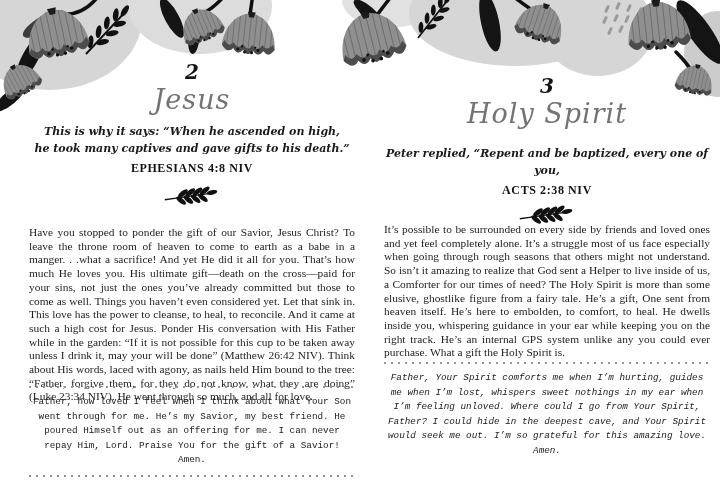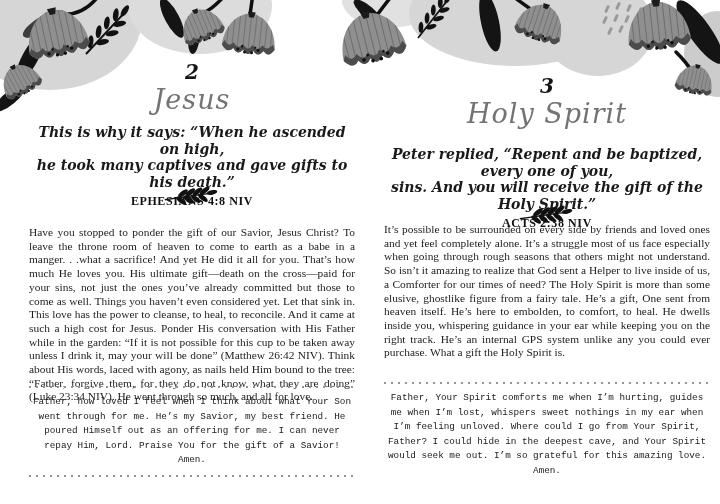--- a/index.html
+++ b/index.html
@@ -20,38 +20,38 @@
   }
   .chapter-title{
     font-family:"DejaVu Serif",serif;font-style:italic;font-weight:500;
     font-size:27px;line-height:32px;letter-spacing:1px;color:#737373;
   }
   .epigraph{position:absolute;width:100%;text-align:center;}
   .page.left .epigraph{top:124px;}
   .page.right .epigraph{top:146px;}
   .epi-line{
     font-family:"DejaVu Serif",serif;font-style:italic;font-weight:600;
-    font-size:14px;line-height:16.5px;color:#1a1a1a;text-align:center;
+    font-size:11px;line-height:16.5px;color:#1a1a1a;text-align:center;
   }
   .epi-ref{
     margin-top:4px;font-family:"Liberation Serif",serif;font-weight:700;
     font-size:12px;letter-spacing:.6px;color:#111;
   }
   .ornament{position:absolute;width:100%;text-align:center;}
   .page.left .ornament{top:184px;}
   .page.right .ornament{top:203px;}
   .body-text{
     position:absolute;width:100%;margin:0;text-align:justify;
     font-size:11.4px;line-height:13.7px;color:#1c1c1c;
   }
   .page.left .body-text{top:226px;}
   .page.right .body-text{top:223px;}
   .prayer-box{position:absolute;width:100%;box-sizing:border-box;padding:9px 2px;}
   .page.left .prayer-box{top:386px;}
-  .page.right .prayer-box{top:382px;}
+  .page.right .prayer-box{top:362px;font-style:italic;}
   .dotted-rule{
     height:2px;width:100%;
     background-image:linear-gradient(to right,#949494 2px,transparent 2px);
     background-size:7px 2px;background-repeat:repeat-x;
     position:absolute;left:0;
   }
   .rule-top{top:0;}
   .rule-bottom{bottom:0;}
   .prayer-text{
     margin:0;text-align:center;font-family:"Liberation Mono",monospace;
@@ -194,21 +194,20 @@
     </div>
   </div>
 
   <div class="page right">
     <div class="chapter-head">
       <div class="chapter-number">3</div>
       <div class="chapter-title">Holy Spirit</div>
     </div>
     <div class="epigraph">
       <div class="epi-line">Peter replied, “Repent and be baptized, every one of you,</div>
-      <div class="epi-line">sins. And you will receive the gift of the Holy Spirit.”</div>
       <div class="epi-ref">ACTS 2:38 NIV</div>
     </div>
     <div class="ornament">
       <svg width="58" height="26" viewBox="0 0 64 26" aria-hidden="true">
         <path d="M2,16 Q22,13 52,9" stroke="#111" stroke-width="1.6" fill="none"></path>
         <ellipse cx="22" cy="9" rx="6.5" ry="2.7" fill="#111" transform="rotate(-38 22 9)"></ellipse>
         <ellipse cx="30" cy="8" rx="6.5" ry="2.7" fill="#111" transform="rotate(-38 30 8)"></ellipse>
         <ellipse cx="38" cy="7" rx="6.5" ry="2.7" fill="#111" transform="rotate(-38 38 7)"></ellipse>
         <ellipse cx="46" cy="6" rx="6.5" ry="2.7" fill="#111" transform="rotate(-38 46 6)"></ellipse>
         <ellipse cx="20" cy="17" rx="6.5" ry="2.7" fill="#111" transform="rotate(38 20 17)"></ellipse>

